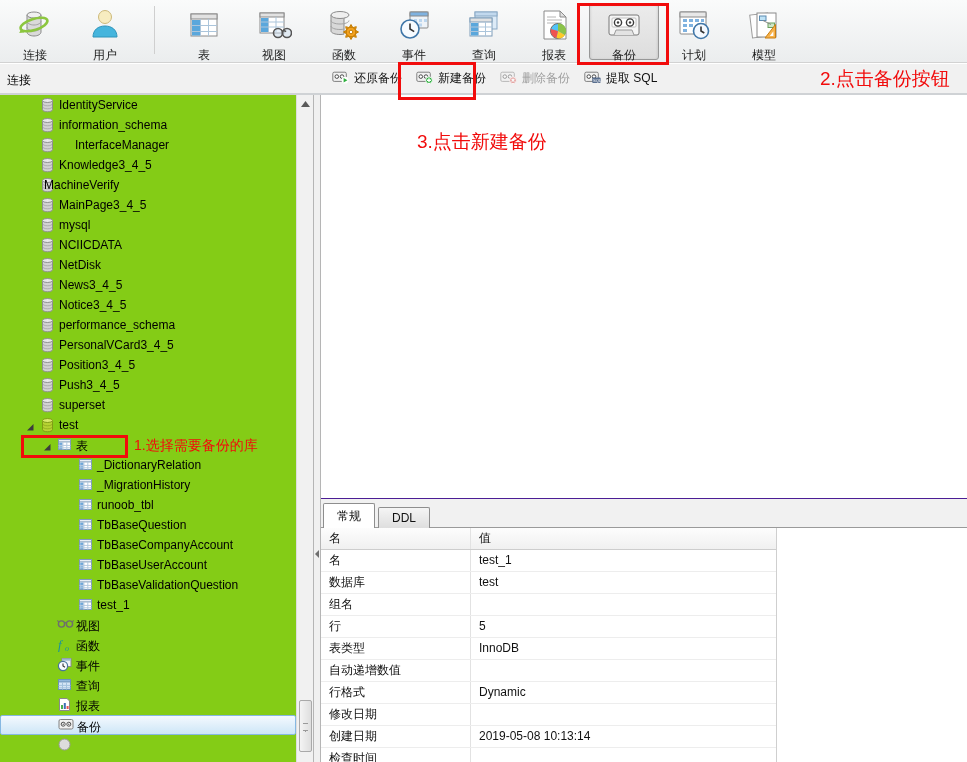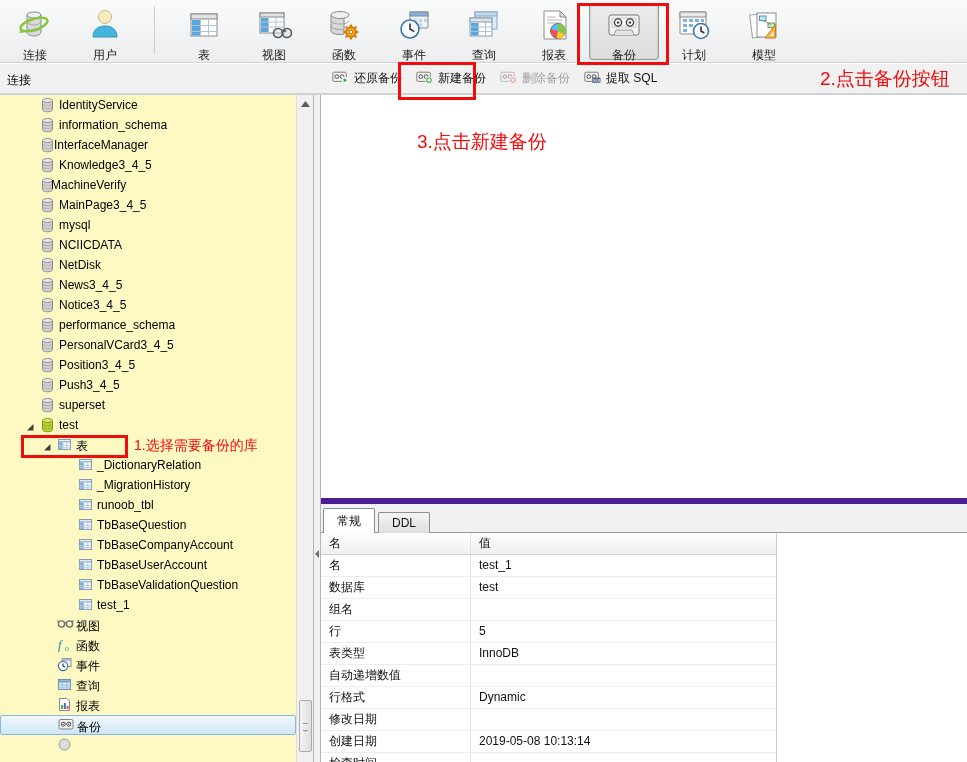--- a/index.html
+++ b/index.html
@@ -23,21 +23,21 @@
     background:#f1f1f1; border-bottom:2px solid #cfd2d5; }
   .breadcrumb { position:absolute; left:7px; top:8px; font-size:12px; color:#000; }
   .subbar-buttons { position:absolute; left:325px; top:0; height:29px; display:flex; align-items:center; }
   .sb-btn { display:flex; align-items:center; gap:5px; padding:3px 7px; border-radius:2px; color:#111; }
   .sb-btn .sb-lbl { font-size:12px; white-space:nowrap; }
   .sb-btn.disabled .sb-lbl { color:#9f9f9f; }
   .sb-btn.disabled svg { opacity:.5; }
 
   
   .tree-panel { position:absolute; left:0; top:95px; width:296px; height:667px;
-    background:#fef9c3; overflow:hidden; }
+    background:#84cc16; overflow:hidden; }
   .trow { position:relative; height:20px; width:100%; }
   .trow .tarrow { position:absolute; top:6px; }
   .trow .ticon { position:absolute; top:2px; display:inline-flex; }
   .trow .tlabel { position:absolute; top:3px; font-size:12px; white-space:nowrap; color:#000; }
   .trow.sel { background:linear-gradient(#f4f9fe,#cde6f7); border:1px solid #86b8e2; border-radius:2px; }
 
   
   .vscroll { position:absolute; left:296px; top:95px; width:17px; height:667px;
     background:#f1f1f1; border-left:1px solid #dddddd; }
   .vs-up { position:absolute; left:0; top:0; width:17px; height:17px; display:grid; place-items:center; }
@@ -50,21 +50,21 @@
   .vsplit { position:absolute; left:313px; top:95px; width:8px; height:667px;
     background:#f0f0f0; border-left:1px solid #b5b5b5; border-right:1px solid #b5b5b5; }
   .vsplit .collapse-arrow { position:absolute; left:1px; top:455px; width:0; height:0;
     border-top:4px solid transparent; border-bottom:4px solid transparent; border-right:4px solid #6f6f6f; }
 
   
   .rightpane { position:absolute; left:321px; top:95px; width:646px; height:667px; background:#fff; }
   .main-empty { position:absolute; left:0; top:0; width:100%; height:403px; background:#fff; }
 
   .bottom-panel { position:absolute; left:0; top:403px; width:100%; height:264px;
-    background:#f1f1f1; border-top:6px solid #4c1d95; }
+    background:#f1f1f1; border-top:1px solid #4c1d95; }
   .tabbar { position:relative; height:28px; display:flex; align-items:flex-end; padding-left:2px; z-index:2; }
   .tab { border:1px solid #8e8e8e; border-bottom:none; border-radius:2px 2px 0 0;
     padding:0 13px; height:21px; line-height:20px; font-size:12px;
     background:linear-gradient(#f5f5f5,#dedede); margin-right:3px; position:relative; top:1px; }
   .tab.active { background:#fff; height:25px; line-height:24px; z-index:3; }
   .tab-content { position:absolute; left:0; right:0; top:28px; bottom:0;
     background:#fff; border-top:1px solid #9a9a9a; overflow:hidden; }
 
   .grid { width:456px; background:#fff; border-right:1px solid #cfcfcf; }
   .grow { display:flex; height:22px; border-bottom:1px solid #ededed; }
@@ -284,41 +284,41 @@
         <span class="tlabel" style="left: 59px;">information_schema</span>
       </div>
       <div class="trow">
         <span class="ticon" style="left: 40px;">
           <svg width="15" height="16" viewBox="0 0 15 16">
             <path d="M2.5 3.5v9c0 1.3 2.2 2.3 5 2.3s5-1 5-2.3v-9" fill="#d2d2d2" stroke="#8f8f8f"></path>
             <ellipse cx="7.5" cy="3.5" rx="5" ry="2" fill="#e9e9e9" stroke="#8f8f8f"></ellipse>
             <path d="M2.5 6.5c0 1.3 2.2 2.3 5 2.3s5-1 5-2.3M2.5 9.5c0 1.3 2.2 2.3 5 2.3s5-1 5-2.3" fill="none" stroke="#8f8f8f" opacity=".55"></path>
           </svg>
         </span>
-        <span class="tlabel" style="left: 54px;">InterfaceManager</span>
+        <span class="tlabel" style="left: 75px;">InterfaceManager</span>
       </div>
       <div class="trow">
         <span class="ticon" style="left: 40px;">
           <svg width="15" height="16" viewBox="0 0 15 16">
             <path d="M2.5 3.5v9c0 1.3 2.2 2.3 5 2.3s5-1 5-2.3v-9" fill="#d2d2d2" stroke="#8f8f8f"></path>
             <ellipse cx="7.5" cy="3.5" rx="5" ry="2" fill="#e9e9e9" stroke="#8f8f8f"></ellipse>
             <path d="M2.5 6.5c0 1.3 2.2 2.3 5 2.3s5-1 5-2.3M2.5 9.5c0 1.3 2.2 2.3 5 2.3s5-1 5-2.3" fill="none" stroke="#8f8f8f" opacity=".55"></path>
           </svg>
         </span>
         <span class="tlabel" style="left: 59px;">Knowledge3_4_5</span>
       </div>
       <div class="trow">
         <span class="ticon" style="left: 40px;">
           <svg width="15" height="16" viewBox="0 0 15 16">
             <path d="M2.5 3.5v9c0 1.3 2.2 2.3 5 2.3s5-1 5-2.3v-9" fill="#d2d2d2" stroke="#8f8f8f"></path>
             <ellipse cx="7.5" cy="3.5" rx="5" ry="2" fill="#e9e9e9" stroke="#8f8f8f"></ellipse>
             <path d="M2.5 6.5c0 1.3 2.2 2.3 5 2.3s5-1 5-2.3M2.5 9.5c0 1.3 2.2 2.3 5 2.3s5-1 5-2.3" fill="none" stroke="#8f8f8f" opacity=".55"></path>
           </svg>
         </span>
-        <span class="tlabel" style="left: 51px;">MachineVerify</span>
+        <span class="tlabel" style="left: 44px;">MachineVerify</span>
       </div>
       <div class="trow">
         <span class="ticon" style="left: 40px;">
           <svg width="15" height="16" viewBox="0 0 15 16">
             <path d="M2.5 3.5v9c0 1.3 2.2 2.3 5 2.3s5-1 5-2.3v-9" fill="#d2d2d2" stroke="#8f8f8f"></path>
             <ellipse cx="7.5" cy="3.5" rx="5" ry="2" fill="#e9e9e9" stroke="#8f8f8f"></ellipse>
             <path d="M2.5 6.5c0 1.3 2.2 2.3 5 2.3s5-1 5-2.3M2.5 9.5c0 1.3 2.2 2.3 5 2.3s5-1 5-2.3" fill="none" stroke="#8f8f8f" opacity=".55"></path>
           </svg>
         </span>
         <span class="tlabel" style="left: 59px;">MainPage3_4_5</span>

